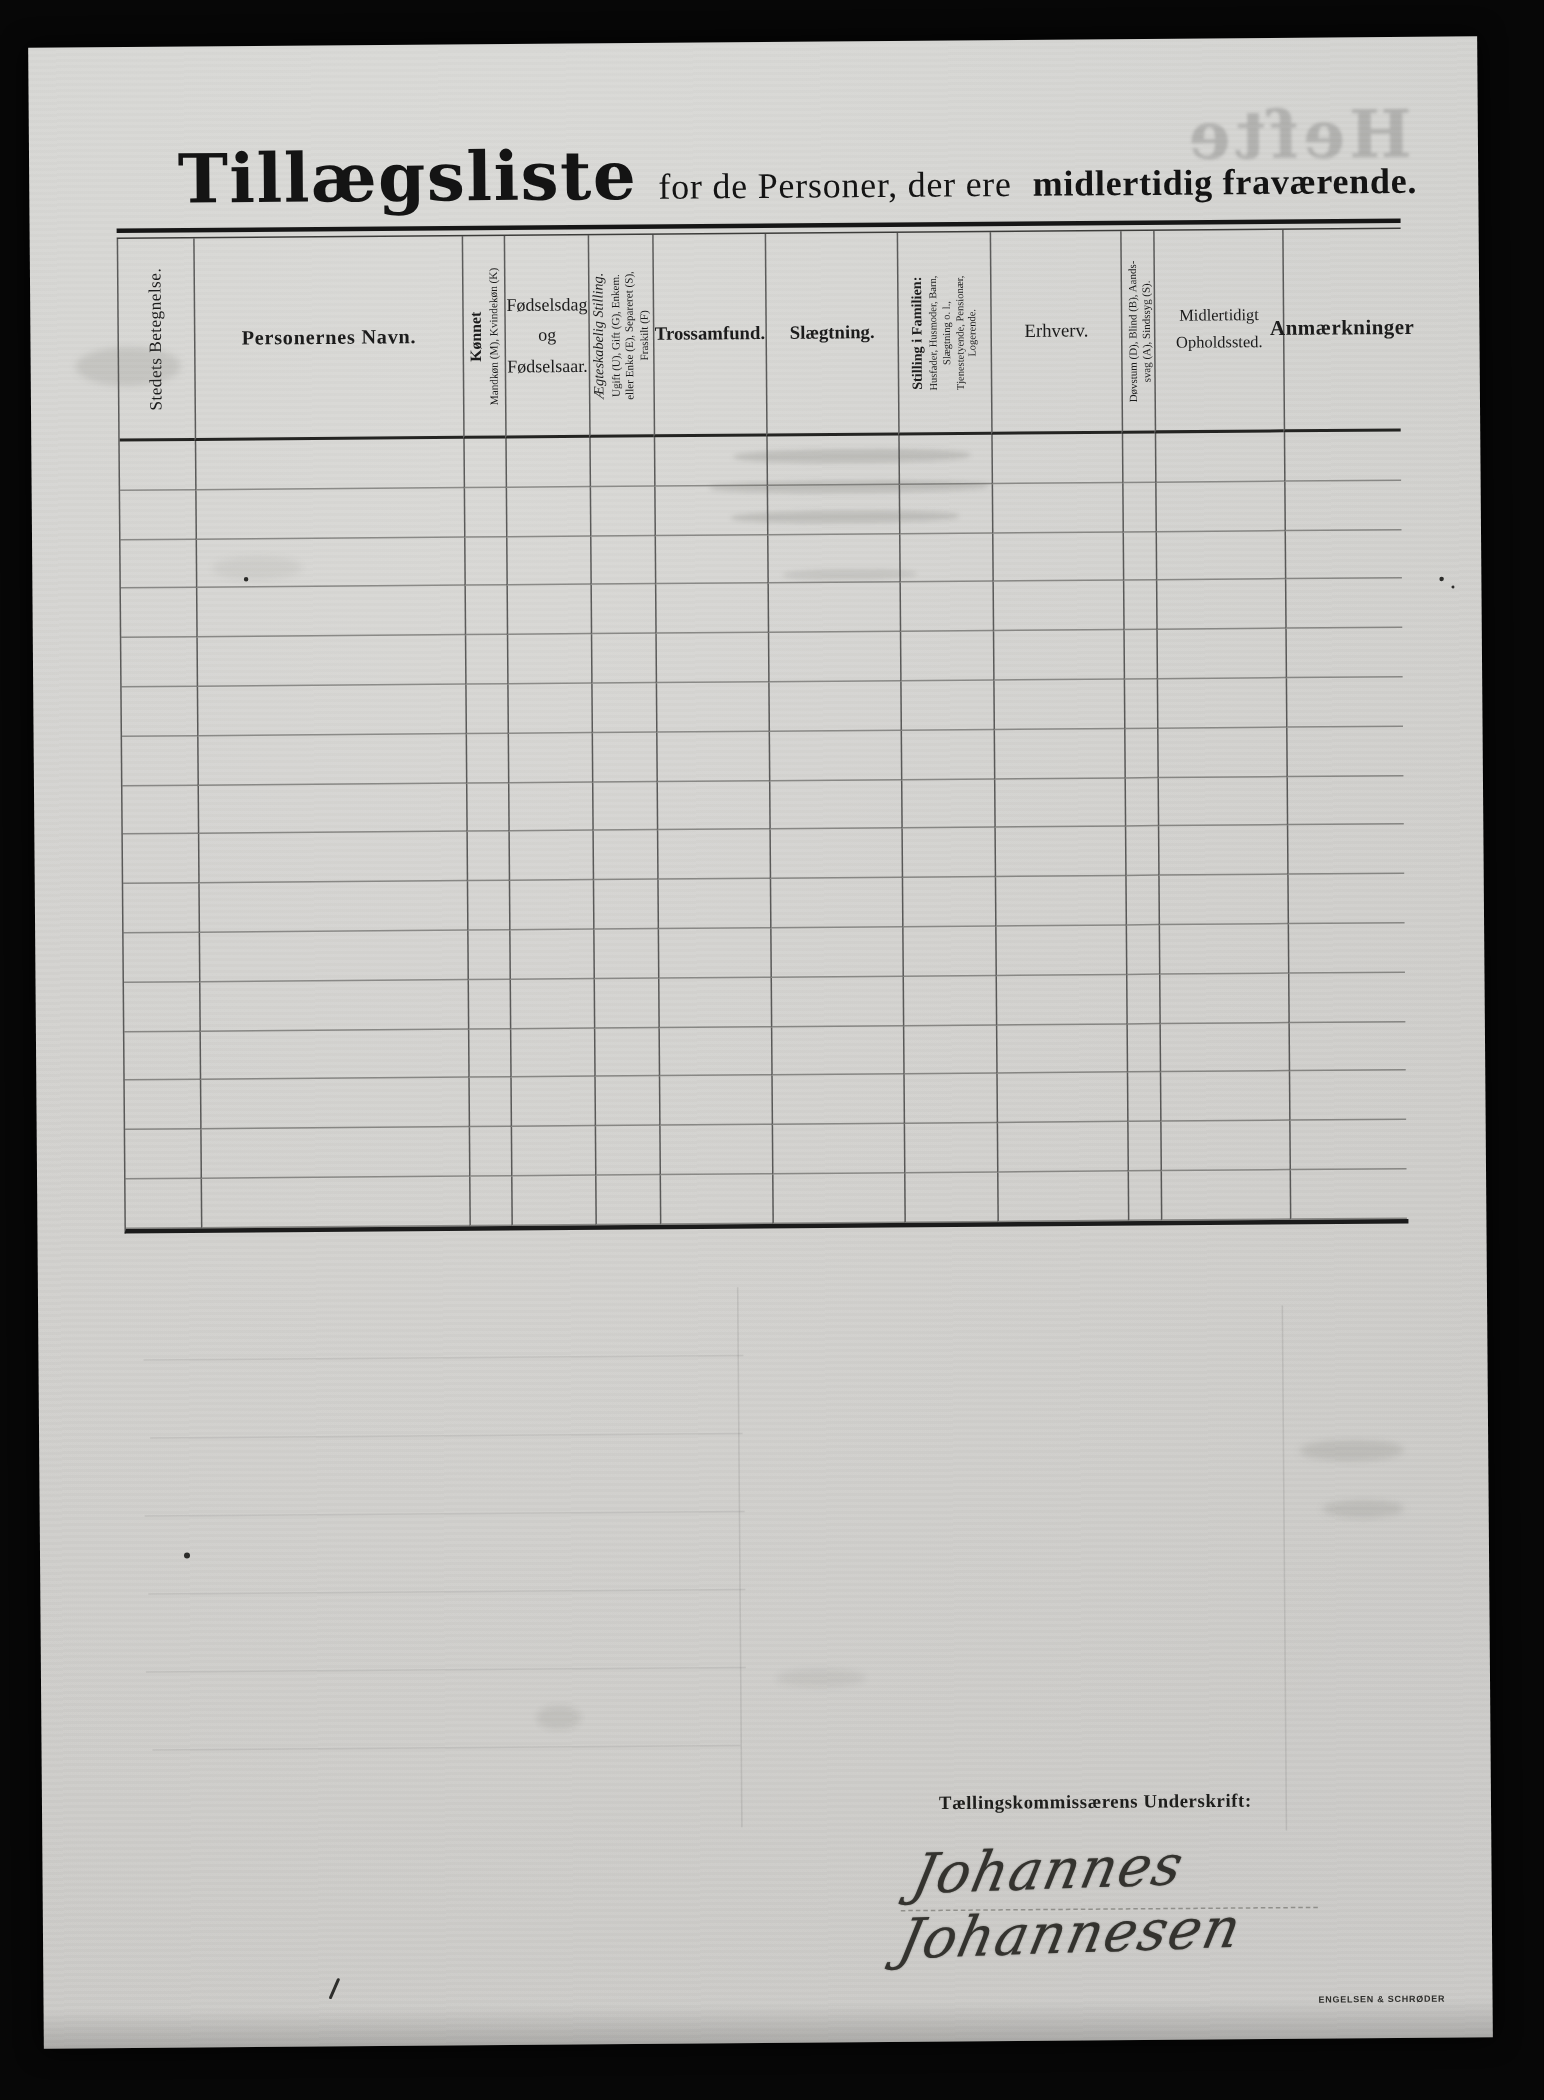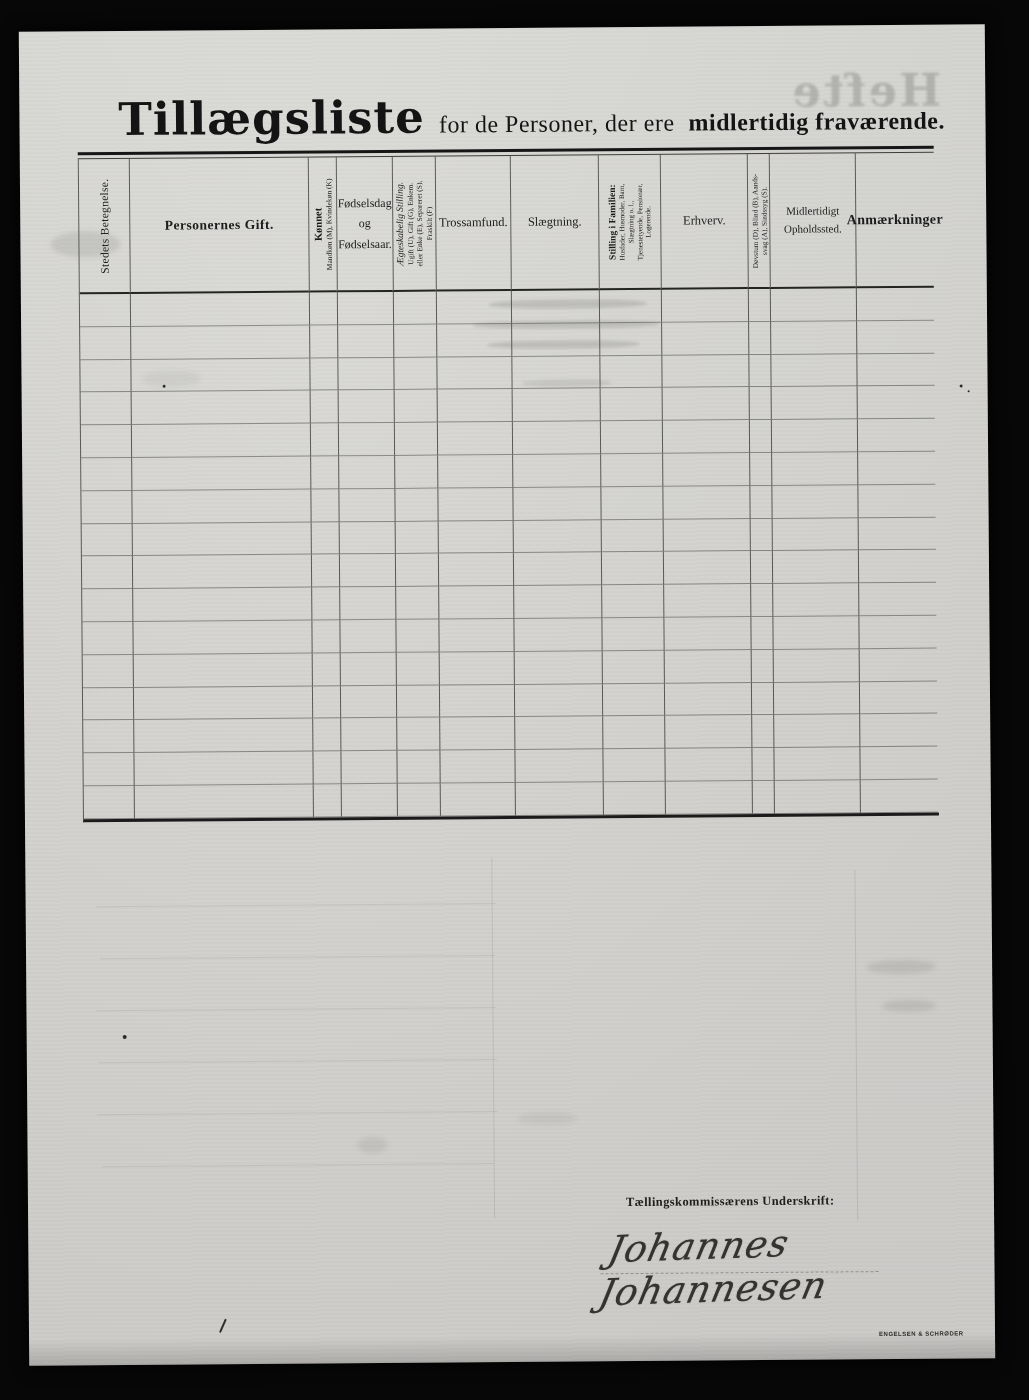--- a/index.html
+++ b/index.html
@@ -64,21 +64,21 @@
   .hmain, .hsub { white-space:pre-line; }
   .hsub { line-height:1.25; margin-top:1px; }
 
   .col0 .hmain { font-size:11.5px; letter-spacing:.3px; }
   .col1 .hmain { font-size:13.5px; font-weight:bold; letter-spacing:.5px; }
   .col2 .hmain { font-size:10.5px; font-weight:bold; }
   .col2 .hsub  { font-size:7.5px; }
   .col3 .hmain { font-size:12px; line-height:1.7; }
   .col4 .hmain { font-size:9.5px; font-style:italic; }
   .col4 .hsub  { font-size:7.4px; }
-  .col5 .hmain, .col6 .hmain { font-size:12.5px; font-weight:normal; }
+  .col5 .hmain, .col6 .hmain { font-size:12.5px; font-weight:bold; }
   .col7 .hmain { font-size:9.5px; font-weight:bold; }
   .col7 .hsub  { font-size:7px; }
   .col8 .hmain { font-size:12.5px; font-weight:normal; }
   .col9 .hsub  { font-size:7.3px; }
   .col10 .hmain{ font-size:11px; line-height:1.55; }
   .col11 .hmain{ font-size:14px; font-weight:bold; letter-spacing:.3px; }
 
   
   .sig-label { position:absolute; left:598px; top:1168px; font-size:12.5px;
     font-weight:bold; letter-spacing:.4px; color:#1e1e1c; }
@@ -122,21 +122,21 @@
     <div class="double-rule"></div>
 
     <div id="census-table">
       <div class="cell hcell col0">
         <div class="rot">
             <span class="hmain">Stedets Betegnelse.</span>
           </div>
       </div>
       <div class="cell hcell col1">
         <div class="hor">
-            <span class="hmain">Personernes Gift.</span>
+            <span class="hmain">Personernes Navn.</span>
           </div>
       </div>
       <div class="cell hcell col2">
         <div class="rot">
           <span class="hmain">Kønnet</span>
           <span class="hsub">Mandkøn (M), Kvindekøn (K)</span>
         </div>
       </div>
       <div class="cell hcell col3">
         <div class="hor">

